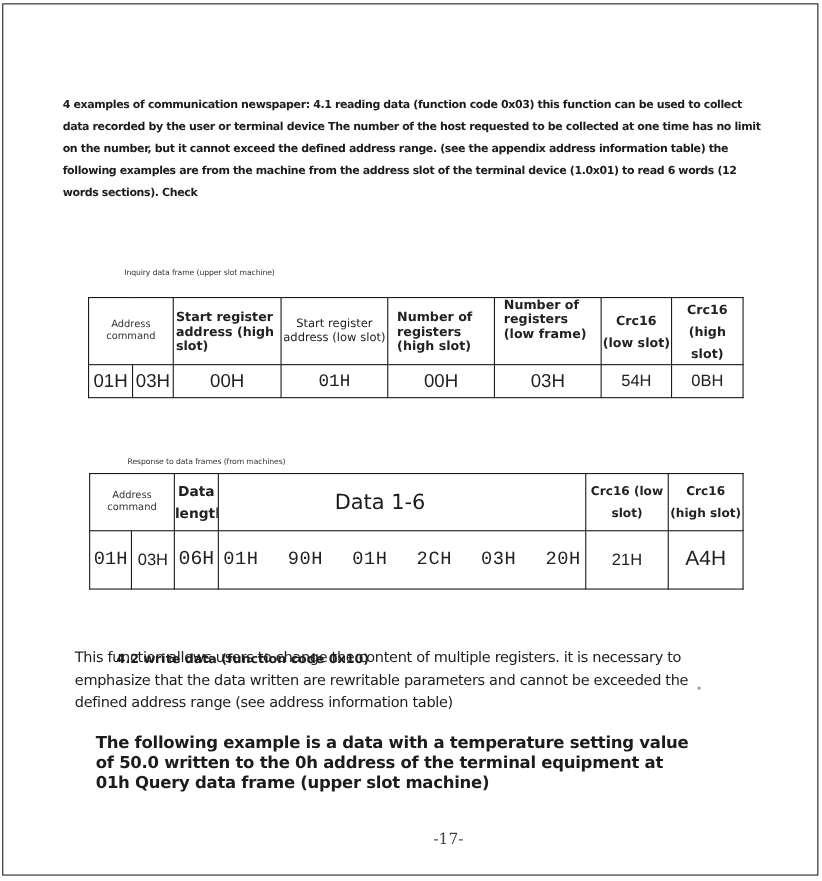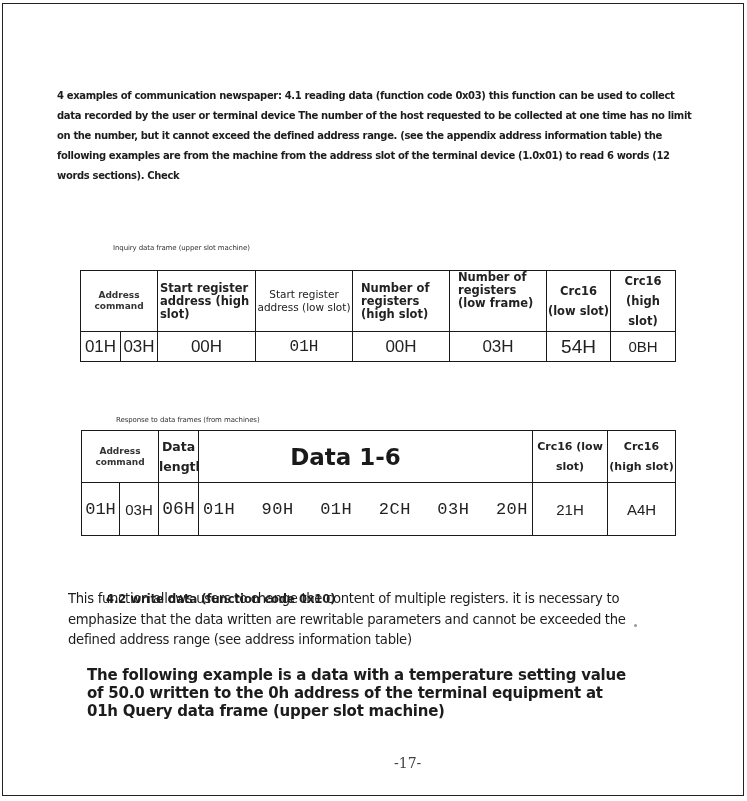--- a/index.html
+++ b/index.html
@@ -25,29 +25,29 @@
     table.frame {
       position: absolute; border-collapse: collapse; table-layout: fixed;
     }
     table.frame td {
       border: 1px solid #1a1a1a; padding: 0; overflow: hidden; vertical-align: middle;
     }
     .hdr {
       font-family: "DejaVu Sans", sans-serif; font-weight: bold; font-size: 11.5px;
       line-height: 13px; color: #222;
     }
-    .hdr-sm { font-size: 9px; font-weight: bold; line-height: 11px; text-align: center; color: #333; }
+    .hdr-sm { font-size: 9px; font-weight: normal; line-height: 11px; text-align: center; color: #333; }
     .hdr-c { text-align: center; }
     .hdr-l { text-align: left; padding-left: 2px !important; }
     .val {
       font-family: "Liberation Sans", sans-serif; text-align: center; color: #222;
       font-size: 17px;
     }
     .val-mono { font-family: "Liberation Mono", monospace; }
-    .data-big { font-family: "DejaVu Sans", sans-serif; font-weight: bold; font-size: 23px; text-align: center; }
+    .data-big { font-family: "DejaVu Sans", sans-serif; font-weight: normal; font-size: 19px; text-align: center; }
     .data-values {
       display: flex; justify-content: space-between; padding: 0 4px 0 4px;
       font-family: "Liberation Mono", monospace; font-size: 17px; color: #222; letter-spacing: 0.5px;
     }
     .section-title {
       position: absolute; left: 106px; top: 557px;
       font-family: "DejaVu Sans", sans-serif; font-weight: bold; font-size: 11.5px; color: #222; margin-top: 35px;
     }
     .para2 {
       position: absolute; left: 68px; top: 589px; width: 570px;
@@ -95,21 +95,21 @@
     <td class="hdr hdr-c" style="line-height:20px;">Crc16 (low slot)</td>
     <td class="hdr hdr-c" style="line-height:20px;">Crc16 (high slot)</td>
   </tr>
   <tr style="height:30px">
     <td class="val">01H</td>
     <td class="val">03H</td>
     <td class="val">00H</td>
     <td class="val val-mono" style="font-size:16px;">01H</td>
     <td class="val">00H</td>
     <td class="val">03H</td>
-    <td class="val" style="font-size:19px;margin-left:44px;">54H</td>
+    <td class="val" style="font-size:15px;margin-left:44px;">54H</td>
     <td class="val" style="font-size:15px;">0BH</td>
   </tr>
 </tbody>
   </table>
 
 <div class="caption-small" style="left:116px; top:416px;">Response to data frames (from machines)</div>
 
 <table class="frame" style="left:81px; top:430px; width:594px;">
   <colgroup>
     <col style="width:38px">
@@ -135,21 +135,21 @@
       <div class="data-values">
         <span>01H</span>
         <span>90H</span>
         <span>01H</span>
         <span>2CH</span>
         <span>03H</span>
         <span>20H</span>
       </div>
     </td>
     <td class="val" style="font-size:15px;">21H</td>
-    <td class="val" style="font-size:15px;">A4H</td>
+    <td class="val" style="font-size:19px;">A4H</td>
   </tr>
 </tbody>
   </table>
 
 <div class="section-title">4.2 write data (function code 0x10)</div>
 
 <div class="para2">This function allows users to change the content of multiple registers. it is necessary to emphasize that the data written are rewritable parameters and cannot be exceeded the defined address range (see address information table)</div>
 
 <div class="speck"></div>
 

